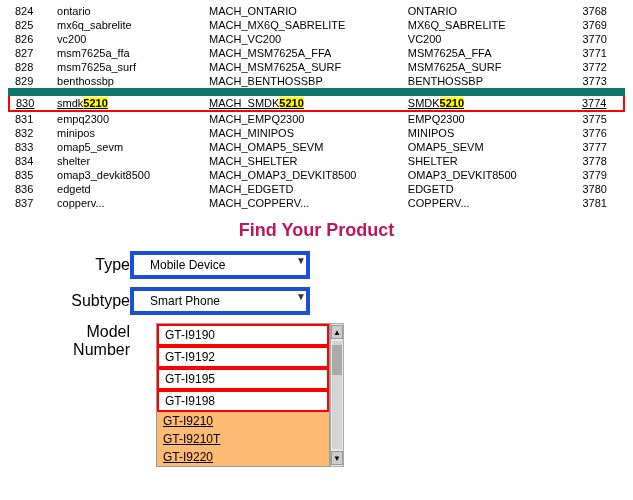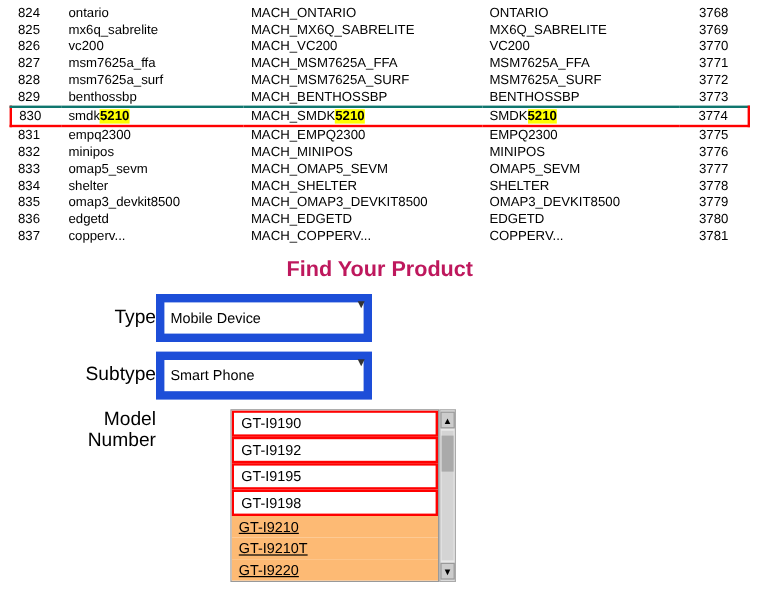--- a/index.html
+++ b/index.html
@@ -23,22 +23,23 @@
       font-size: 11px;
     }
     table.data-table td {
       padding: 1px 6px;
       white-space: nowrap;
     }
     table.data-table tr.highlighted {
       background: #fff;
     }
     table.data-table tr.highlighted td {
-      border-top: 2px solid #0f766e;
+      border-top: 8px solid #0f766e;
       border-bottom: 2px solid red;
+      text-decoration: underline;
     }
     table.data-table tr.highlighted td:first-child {
       border-left: 2px solid red;
     }
     table.data-table tr.highlighted td:last-child {
       border-right: 2px solid red;
     }
     .highlight-yellow {
       background-color: #ffff00;
       font-weight: bold;
@@ -80,35 +81,34 @@
       content: '▼';
       position: absolute;
       right: 4px;
       top: 4px;
       font-size: 10px;
       pointer-events: none;
       color: #333;
     }
     .select-wrapper select {
       width: 180px;
-      height: 40px;
+      height: 28px;
       font-size: 12px;
-      border: 7px solid #1d4ed8;
+      border: 4px solid #1d4ed8;
       background: #fff;
-      padding: 1px 5px;
+      padding: 1px 16px;
       appearance: none;
       -webkit-appearance: none;
     }
 
     
     .model-row {
       display: flex;
       align-items: flex-start;
       margin-top: 4px;
-      gap: 36px;
     }
     .model-list-partial {
       display: flex;
     }
     .listbox {
       width: 174px;
       border: 1px solid #999;
       font-size: 12px;
       overflow: hidden;
       margin-left: 26px;

